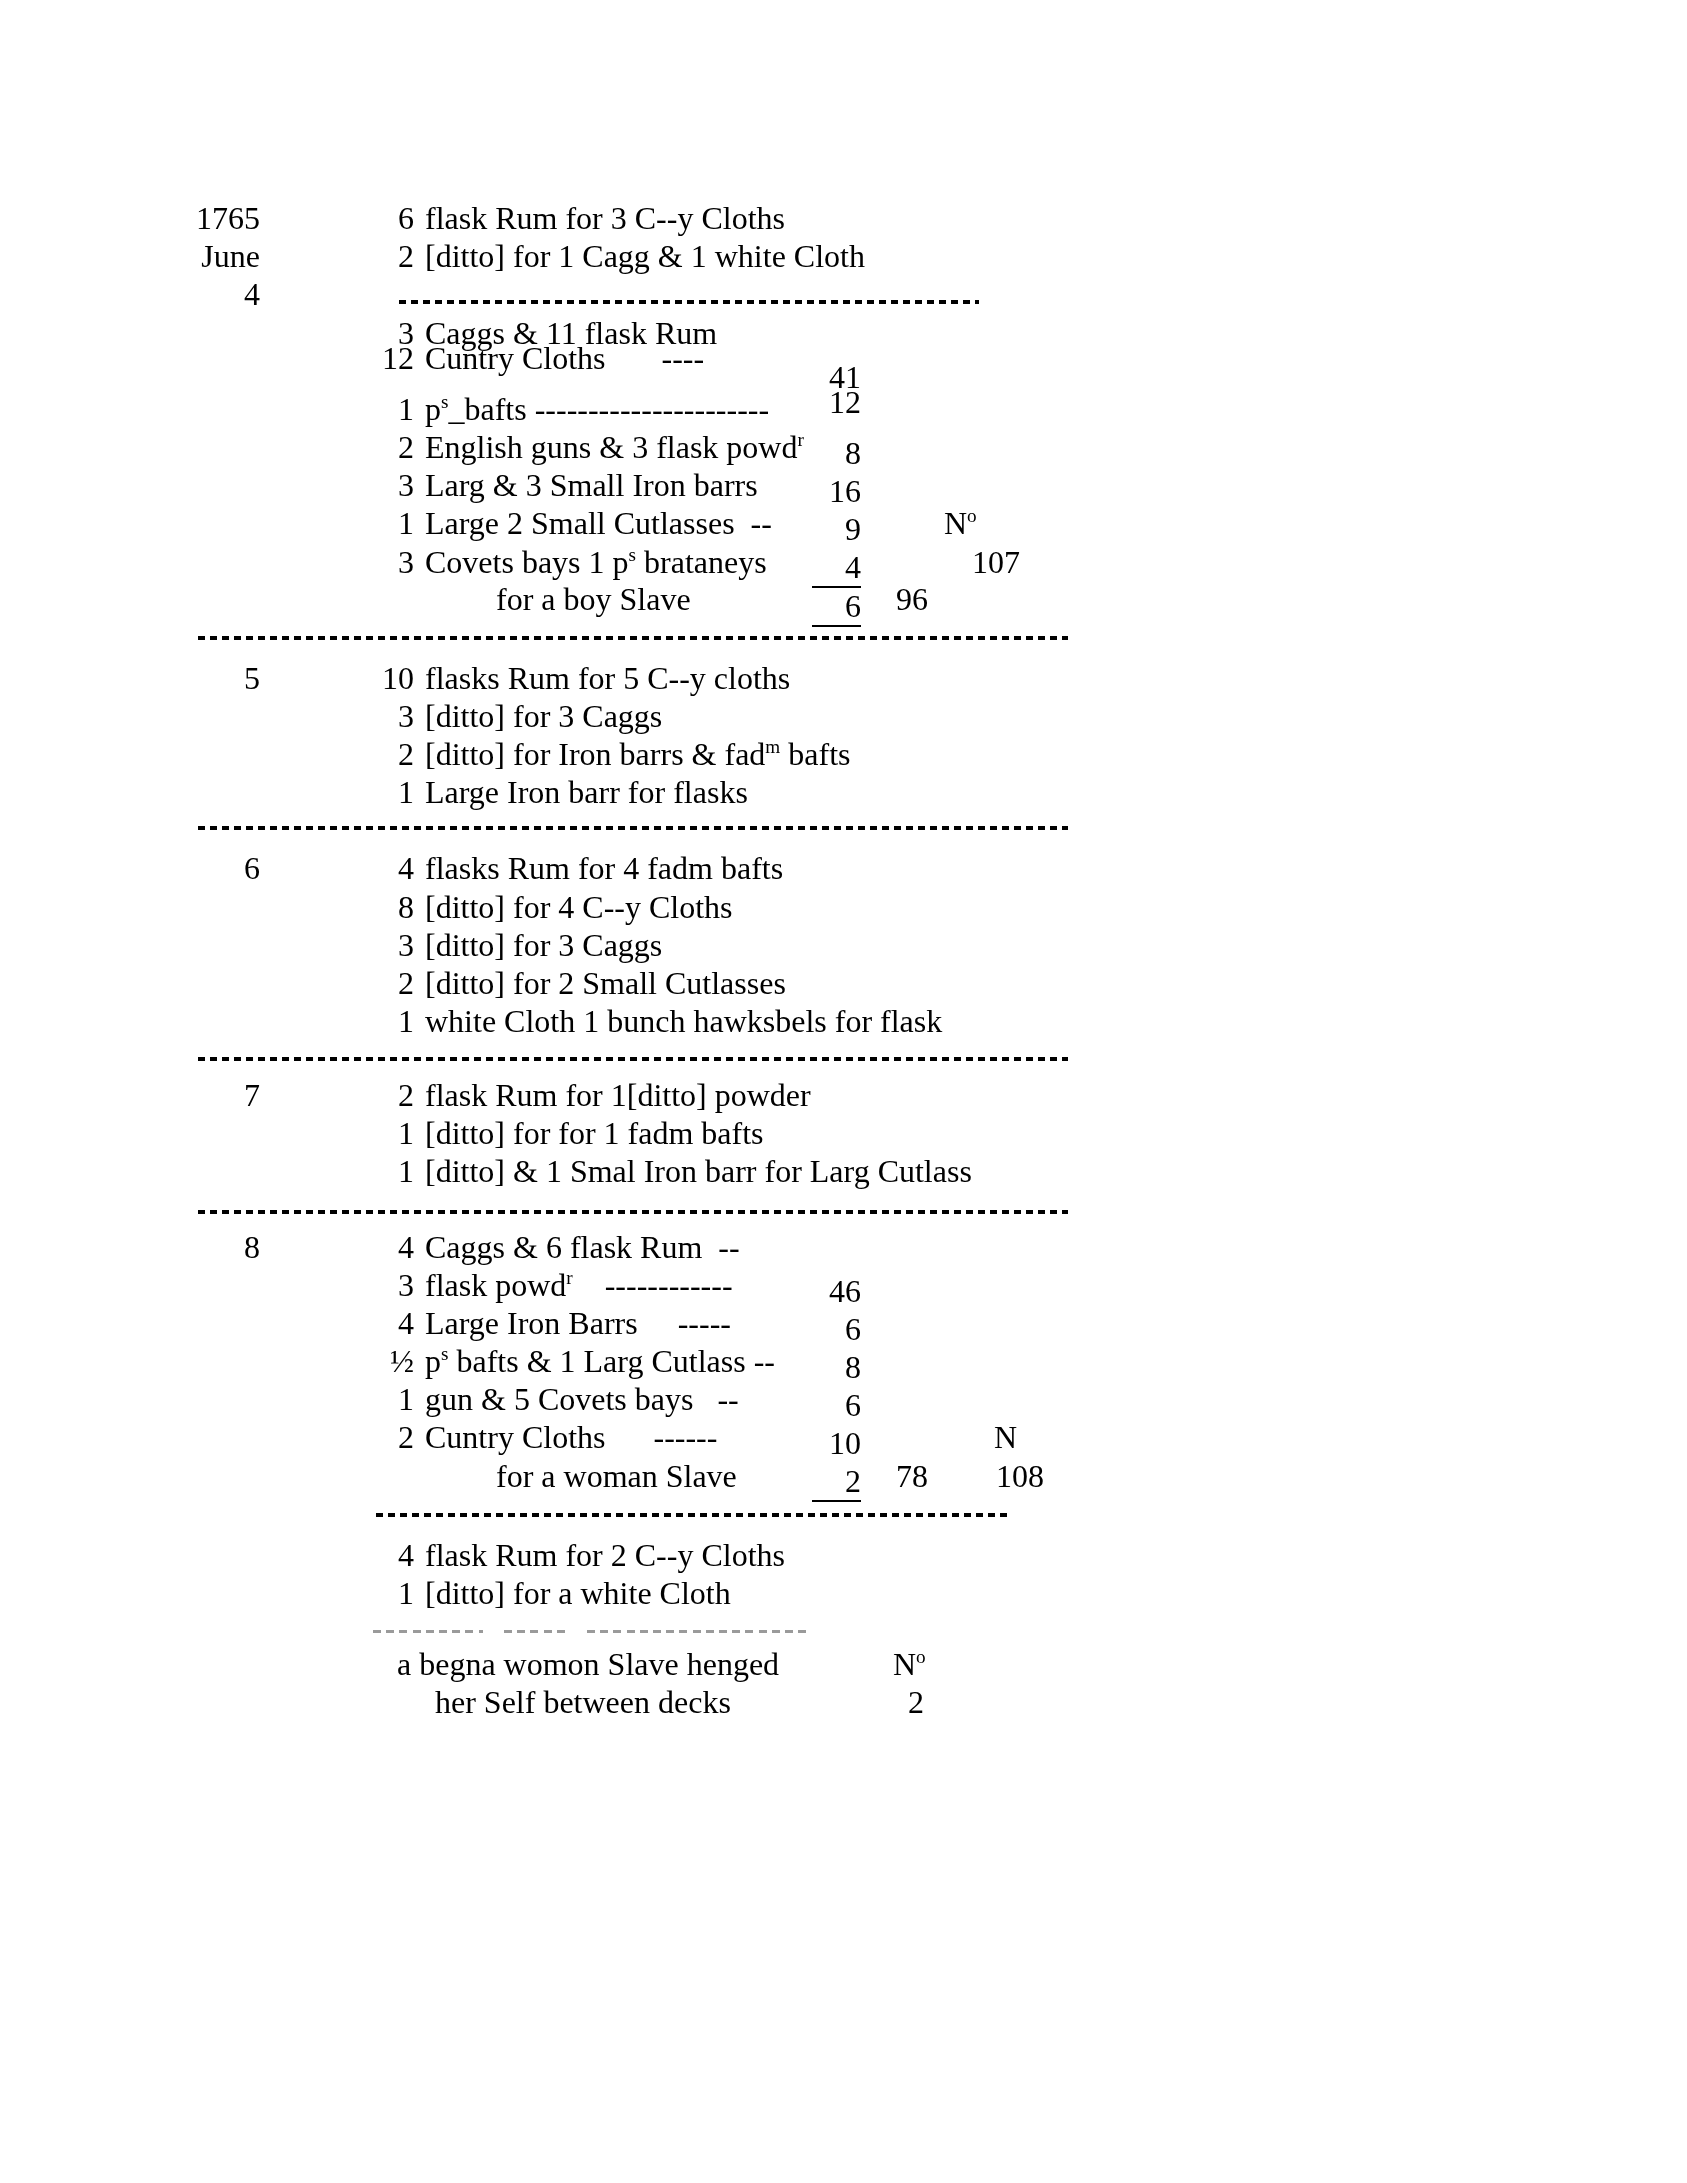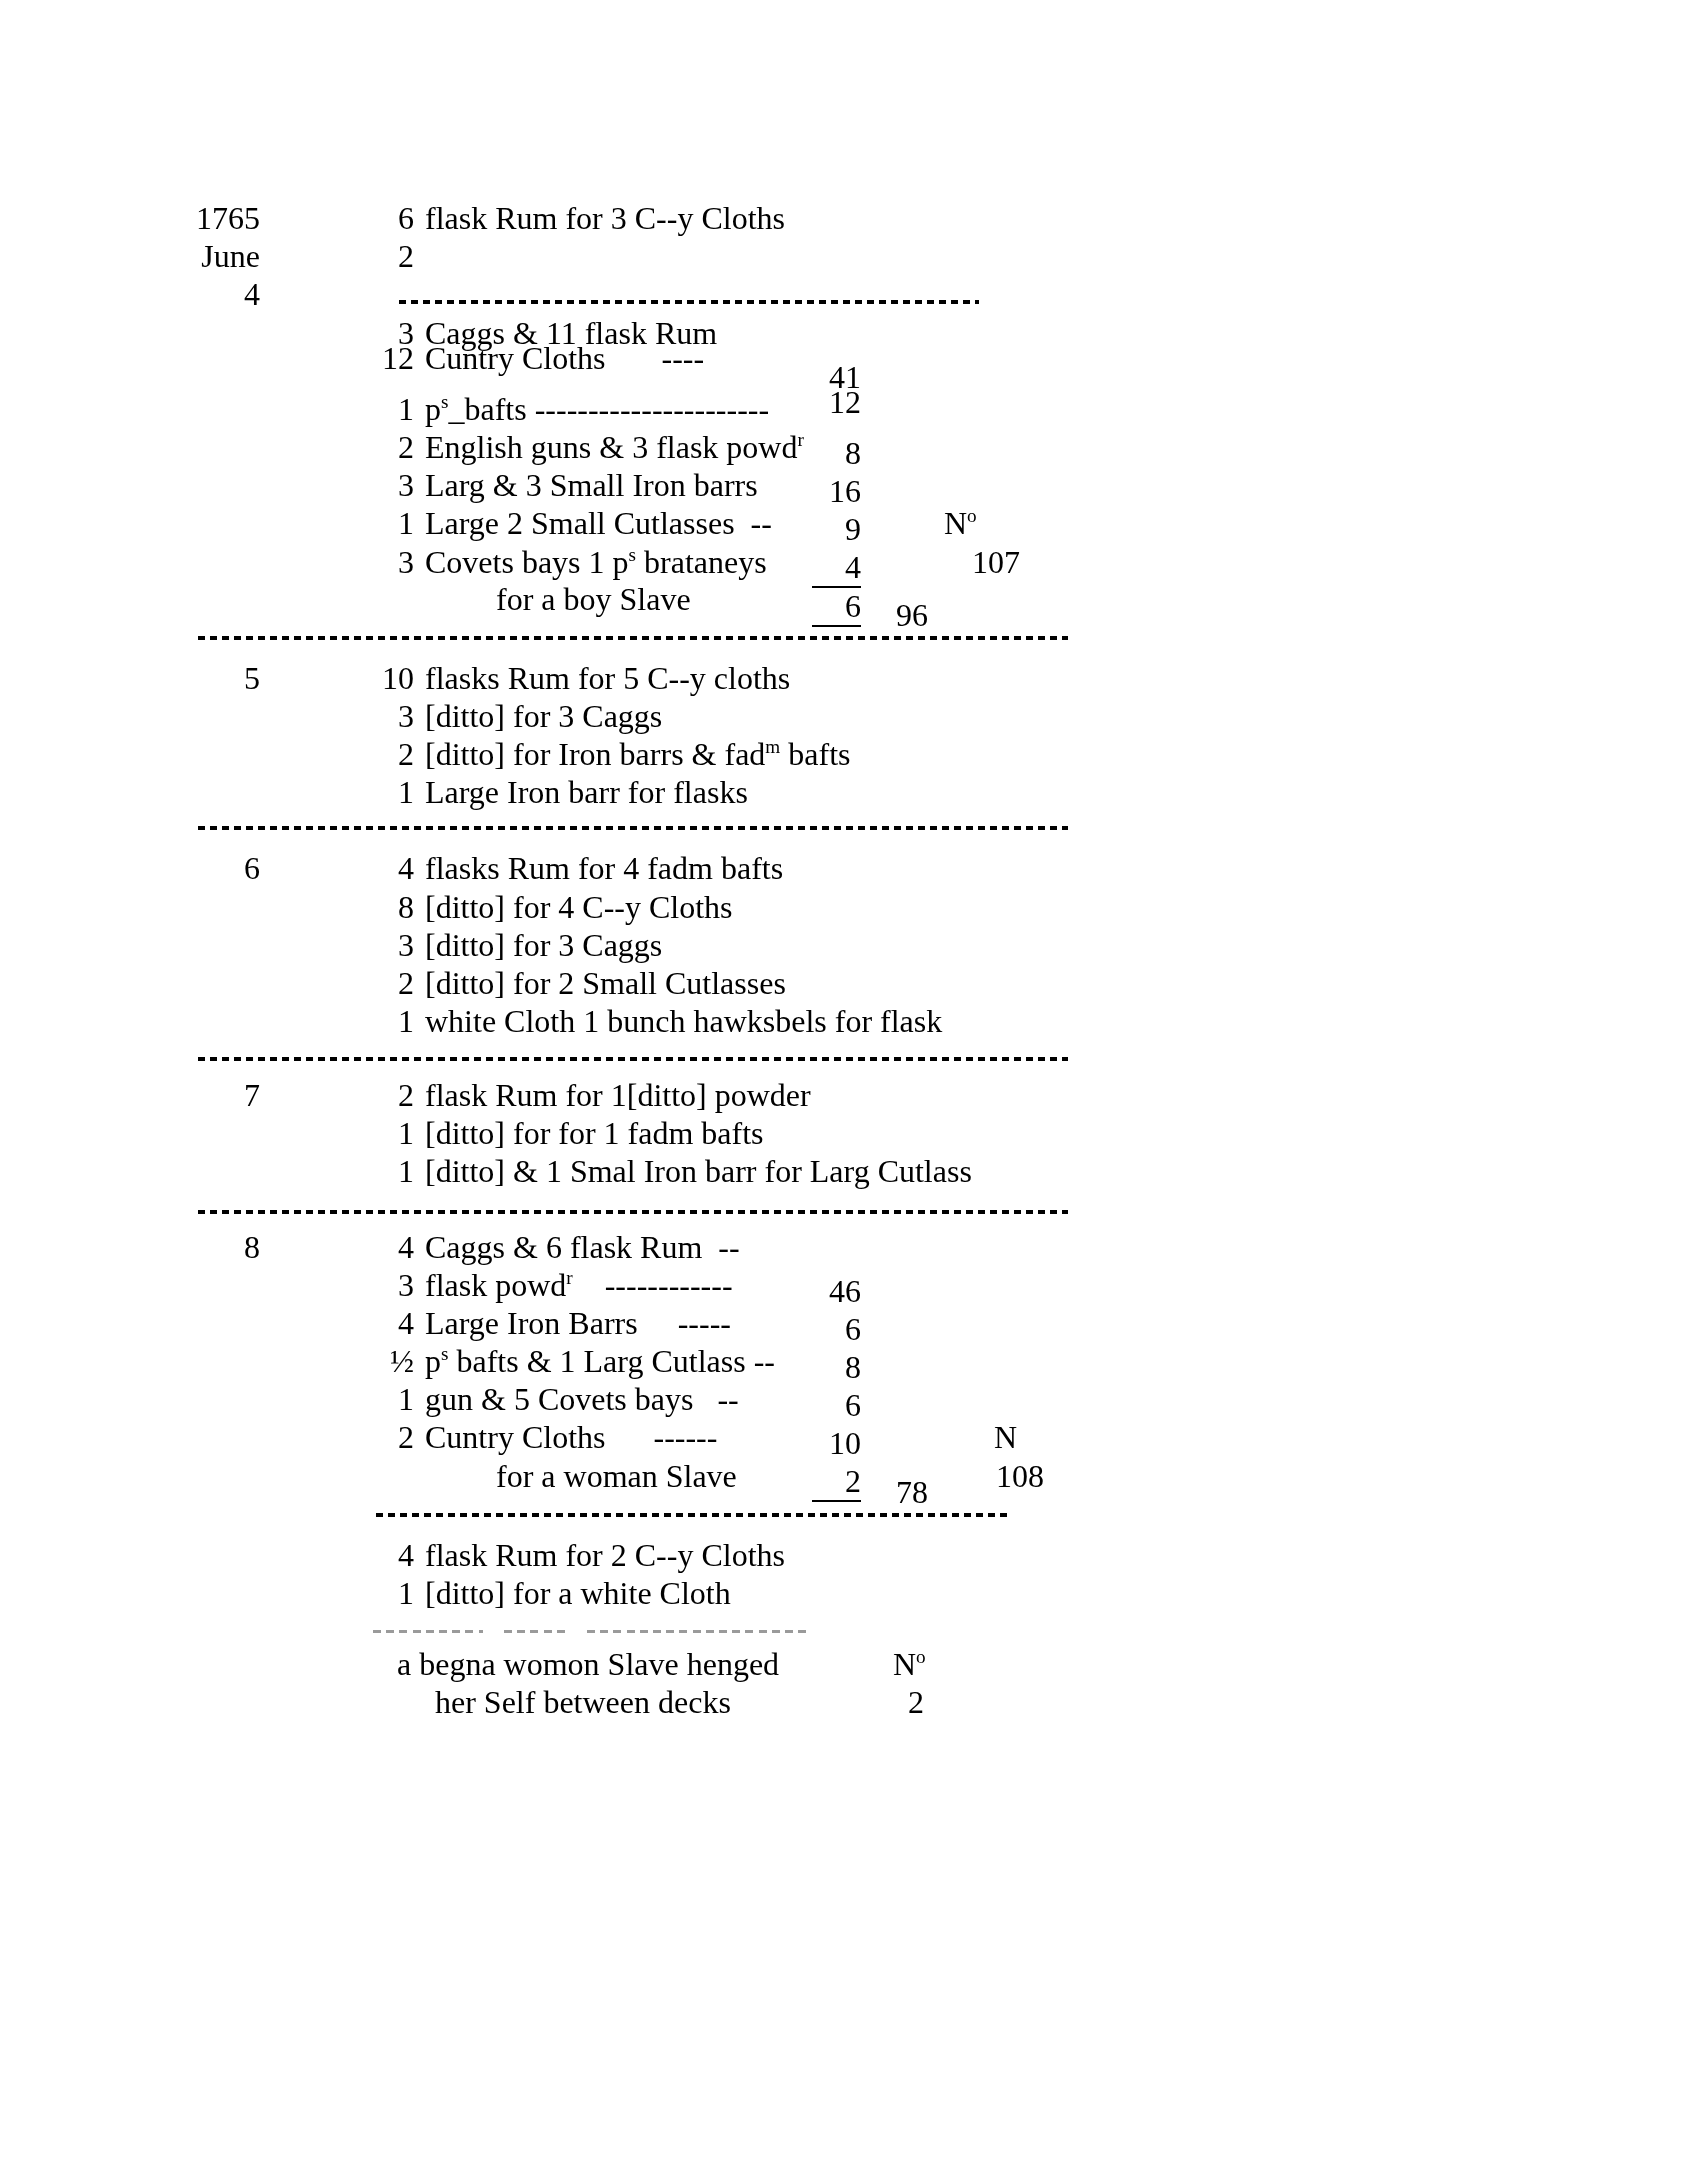--- a/index.html
+++ b/index.html
@@ -16,21 +16,21 @@
   .cell{position:absolute;top:0;white-space:pre;}
   .day{left:179px;width:81px;text-align:right;}
   .qty{left:278px;width:136px;text-align:right;}
   .txt{left:425px;}
   .tx600{left:397px;}
   .tx657{left:435px;}
   .tx750{left:496px;}
   .val{left:741px;width:120px;text-align:right;}
   .val .n{display:inline-block;margin-top:44px;}
   .val .u{border-bottom:2.6px solid #000;padding-left:33px;}
-  .sum{left:896px;margin-top:16px;}
+  .sum{left:896px;}
   .no-a{left:944px;}
   .no-b{left:972px;}
   .no-c{left:994px;}
   .no-d{left:996px;}
   .no-e{left:893px;}
   .no-f{left:908px;}
   sup{font-size:0.6em;line-height:0;}
   .rule{
     position:absolute;height:4px;
     background:repeating-linear-gradient(90deg,#000 0 7.3px,transparent 7.3px 12px);
@@ -46,20 +46,21 @@
 <div class="page">
 
   <div class="row" style="top:199px">
     <span class="cell day">1765</span>
     <span class="cell qty">6</span>
     <span class="cell txt">flask Rum for 3 C--y Cloths</span>
   </div>
   <div class="row" style="top:237px">
     <span class="cell day">June</span>
     <span class="cell qty">2</span>
+    <span class="cell txt">[ditto] for 1 Cagg &amp; 1 white Cloth</span>
   </div>
   <div class="row" style="top:275px">
     <span class="cell day">4</span>
   </div>
   <div class="rule" style="left:399px;top:300px;width:580px"></div>
 
   <div class="row" style="top:314px">
     <span class="cell qty">3</span>
     <span class="cell txt">Caggs &amp; 11 flask Rum</span>
     <span class="cell val"><span class="n">41</span></span>

